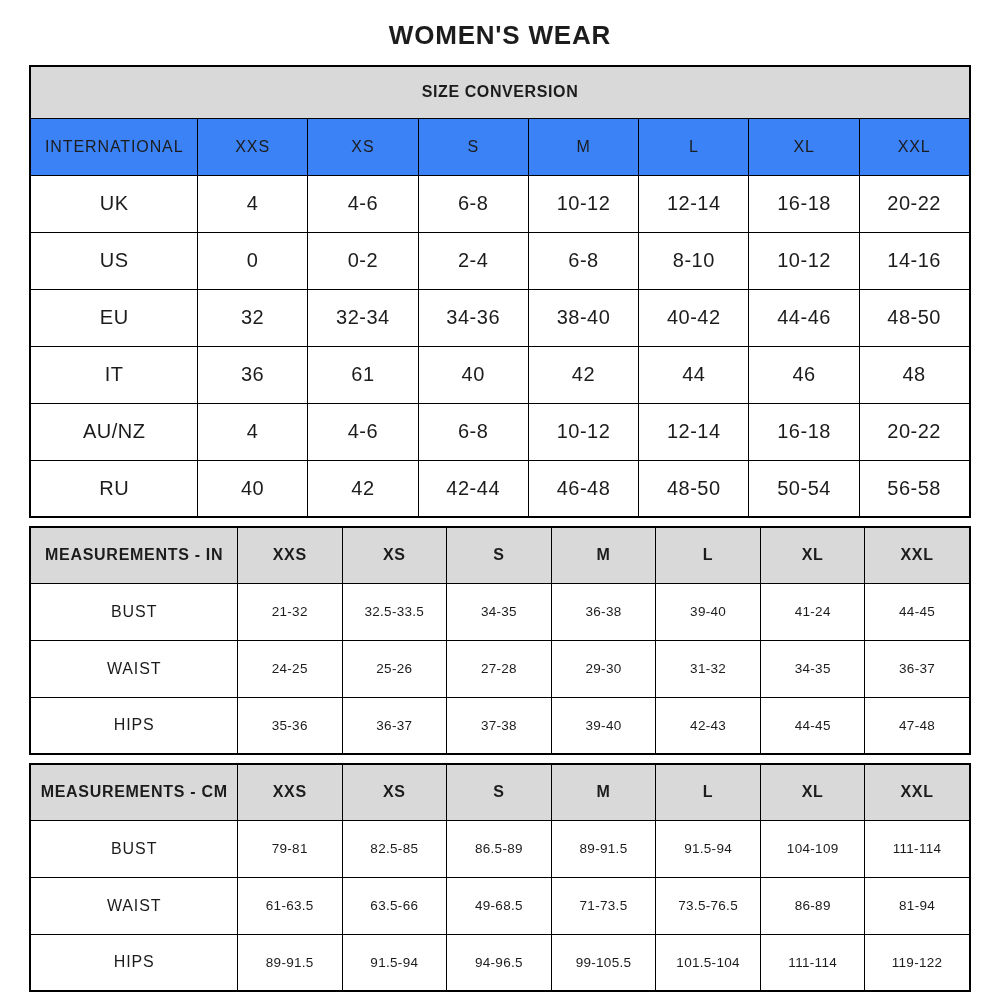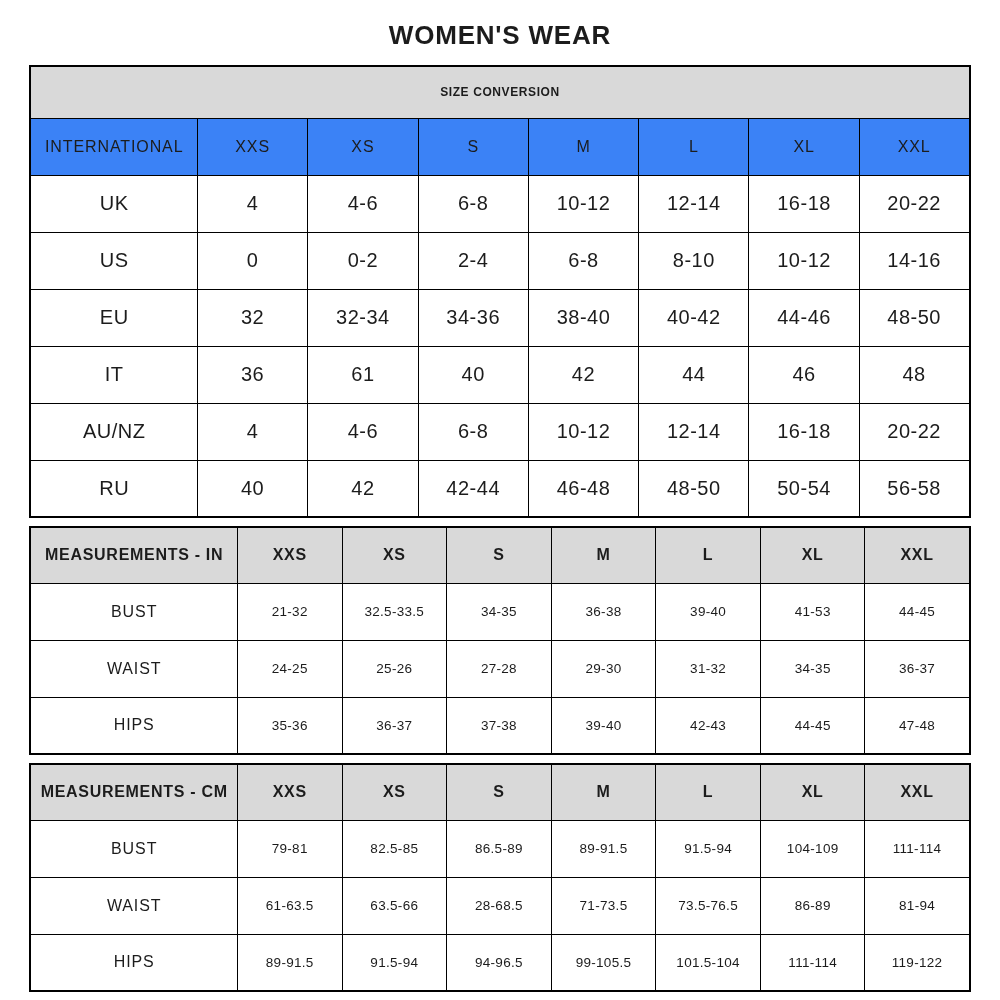--- a/index.html
+++ b/index.html
@@ -32,21 +32,21 @@
     text-align: center;
     vertical-align: middle;
     padding: 0;
     overflow: hidden;
     white-space: nowrap;
   }
   .grid th.banner {
     height: 52px;
     background: var(--header-bg, #d9d9d9);
     font-weight: 700;
-    font-size: 12px;
+    font-size: 16px;
     letter-spacing: 0.6px;
   }
   
   .t1 tr.cols th {
     height: 57px;
     background: #3b82f6;
     font-weight: 500;
     font-size: 16px;
     letter-spacing: 0.9px;
   }
@@ -192,21 +192,21 @@
             <th>XL</th>
             <th>XXL</th>
           </tr>
           <tr>
             <td class="lbl">BUST</td>
             <td class="val">21-32</td>
             <td class="val">32.5-33.5</td>
             <td class="val">34-35</td>
             <td class="val">36-38</td>
             <td class="val">39-40</td>
-            <td class="val">41-53</td>
+            <td class="val">41-24</td>
             <td class="val">44-45</td>
           </tr>
           <tr>
             <td class="lbl">WAIST</td>
             <td class="val">24-25</td>
             <td class="val">25-26</td>
             <td class="val">27-28</td>
             <td class="val">29-30</td>
             <td class="val">31-32</td>
             <td class="val">34-35</td>
@@ -253,21 +253,21 @@
             <td class="val">86.5-89</td>
             <td class="val">89-91.5</td>
             <td class="val">91.5-94</td>
             <td class="val">104-109</td>
             <td class="val">111-114</td>
           </tr>
           <tr>
             <td class="lbl">WAIST</td>
             <td class="val">61-63.5</td>
             <td class="val">63.5-66</td>
-            <td class="val">28-68.5</td>
+            <td class="val">49-68.5</td>
             <td class="val">71-73.5</td>
             <td class="val">73.5-76.5</td>
             <td class="val">86-89</td>
             <td class="val">81-94</td>
           </tr>
           <tr>
             <td class="lbl">HIPS</td>
             <td class="val">89-91.5</td>
             <td class="val">91.5-94</td>
             <td class="val">94-96.5</td>

